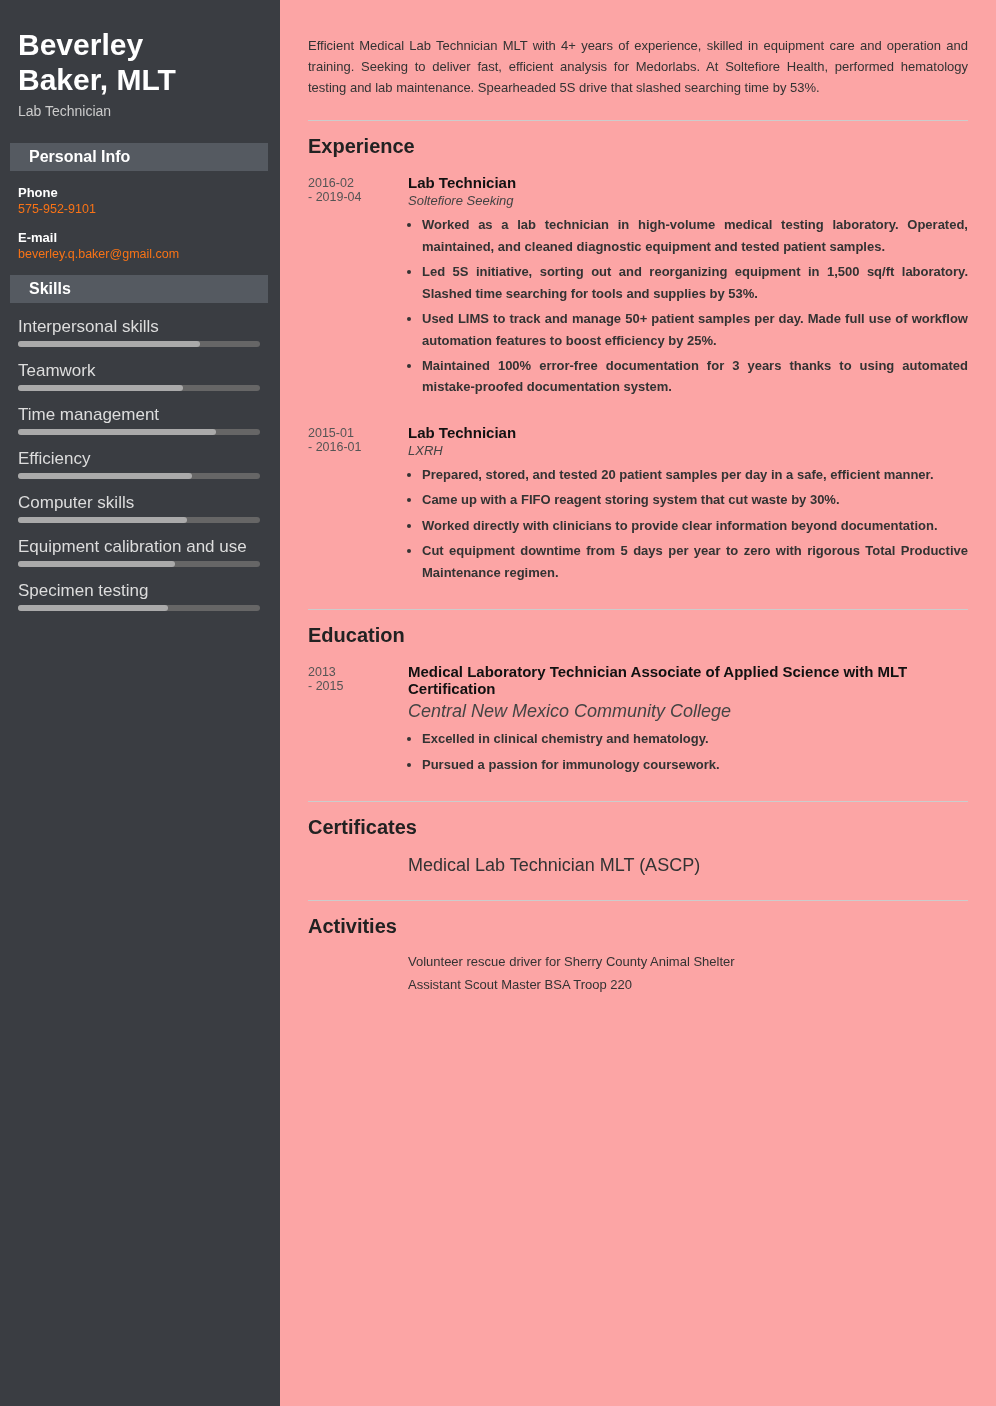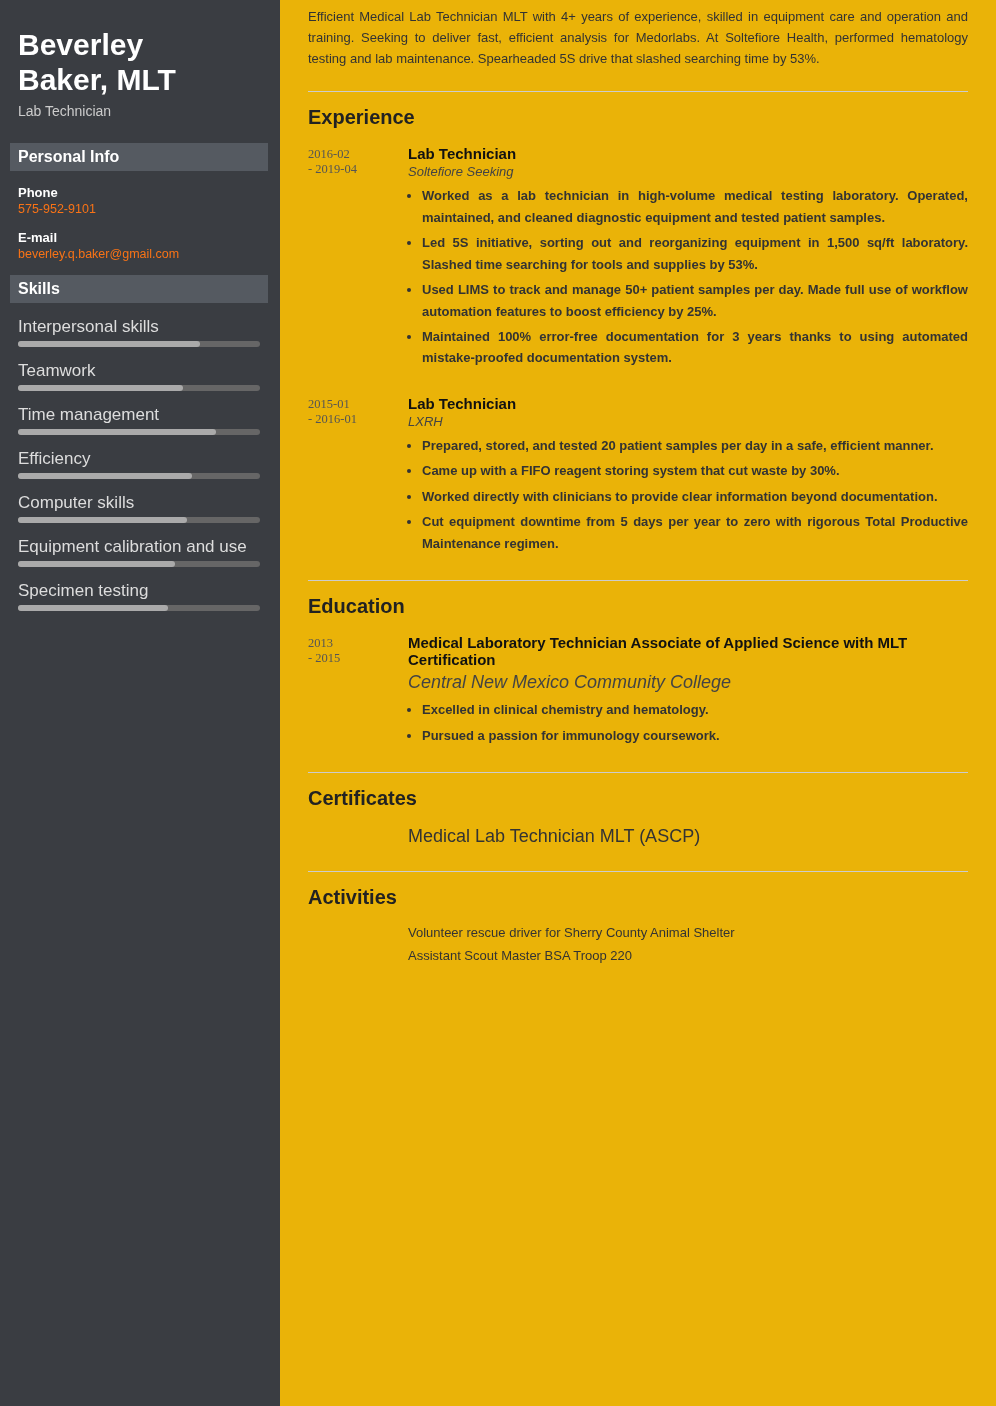--- a/index.html
+++ b/index.html
@@ -34,21 +34,21 @@
       font-size: 14px;
       font-weight: normal;
       color: #ccc;
       margin-bottom: 24px;
     }
     .sidebar-section-title {
       font-size: 16px;
       font-weight: bold;
       color: #fff;
       background: #555a61;
-      padding: 5px 8px;
+      padding: 5px 19px;
       margin-bottom: 14px;
       margin-left: -8px;
       margin-right: -8px;
     }
     .sidebar-label {
       font-weight: bold;
       font-size: 13px;
       color: #fff;
       margin-bottom: 2px;
     }
@@ -70,22 +70,22 @@
       margin-bottom: 14px;
     }
     .skill-bar-fill {
       height: 6px;
       background: #aaa;
       border-radius: 3px;
     }
     
     .main {
       flex: 1;
-      padding: 7px 28px 24px 28px;
-      background: #eab308;
+      padding: 36px 28px 24px 28px;
+      background: #fca5a5;
     }
     .summary {
       font-size: 13px;
       color: #333;
       line-height: 1.6;
       margin-bottom: 22px;
       text-align: justify;
     }
     .section-divider {
       border: none;
@@ -101,21 +101,20 @@
     .entry {
       display: flex;
       margin-bottom: 22px;
     }
     .entry-date {
       min-width: 100px;
       font-size: 12.5px;
       color: #555;
       padding-top: 2px;
       flex-shrink: 0;
-      font-family: Liberation Serif, serif;
     }
     .entry-content {
       flex: 1;
     }
     .entry-job-title {
       font-size: 15px;
       font-weight: bold;
       color: #111;
       margin-bottom: 2px;
     }

